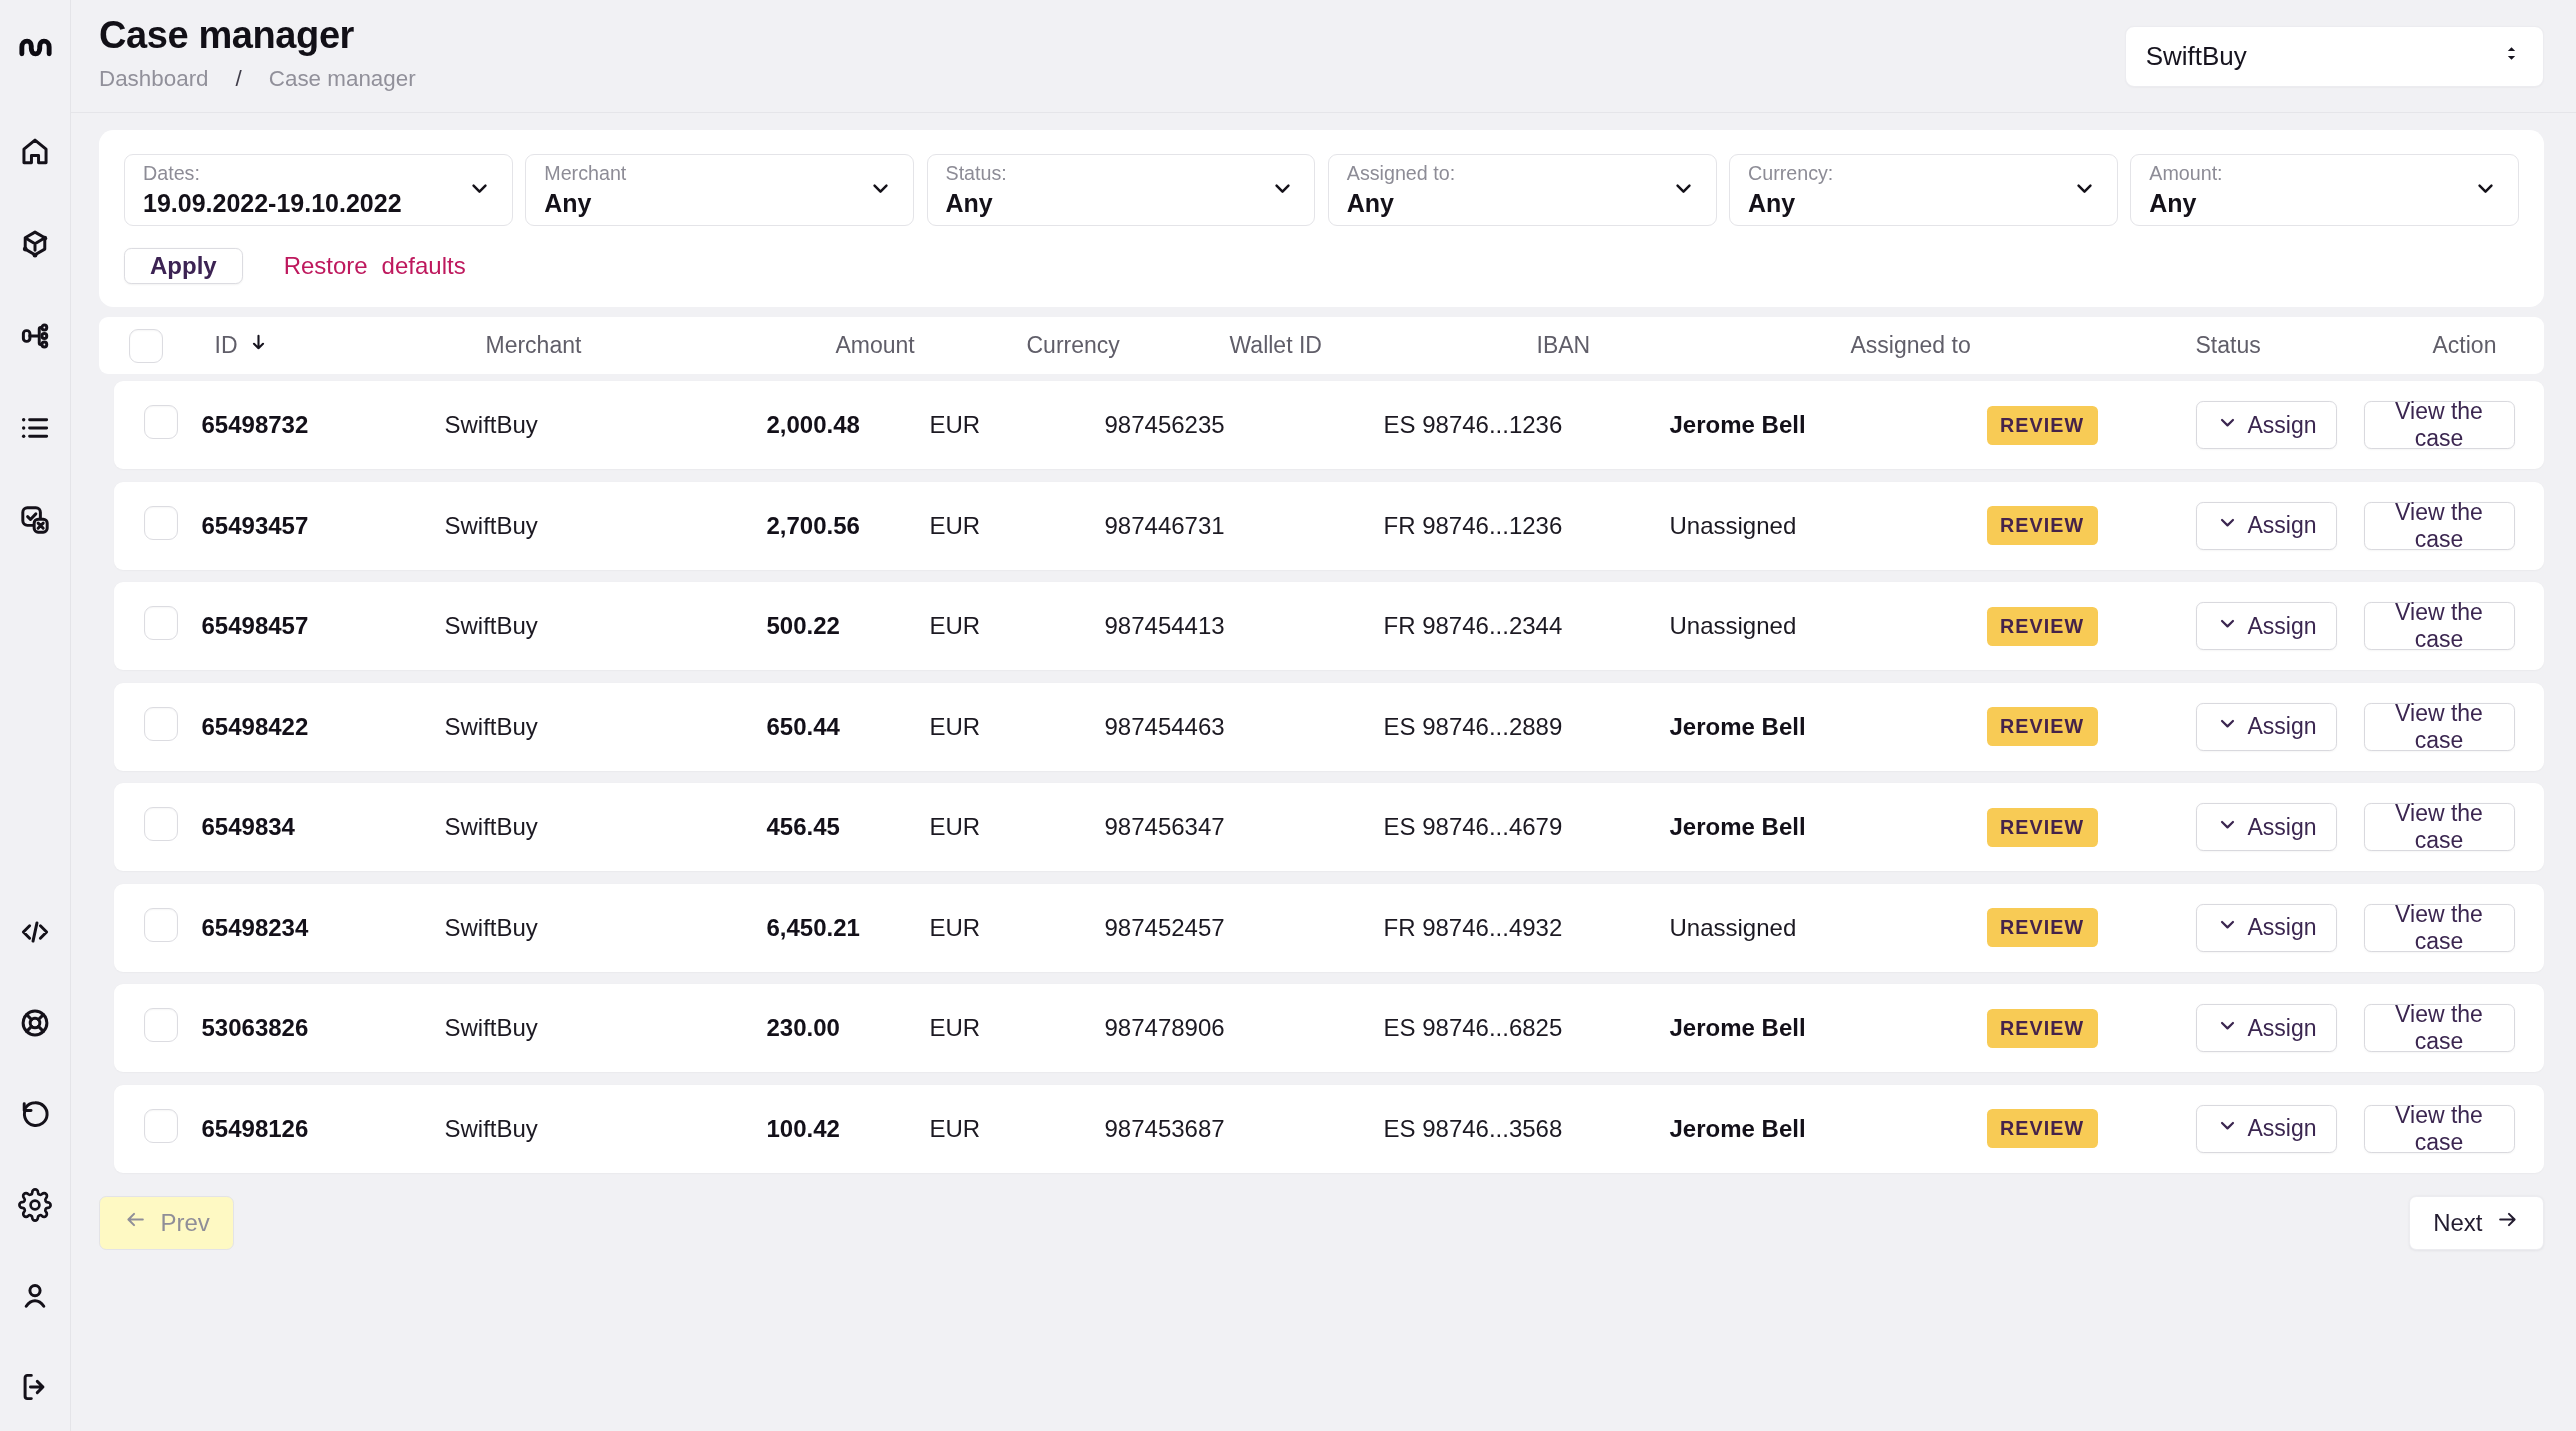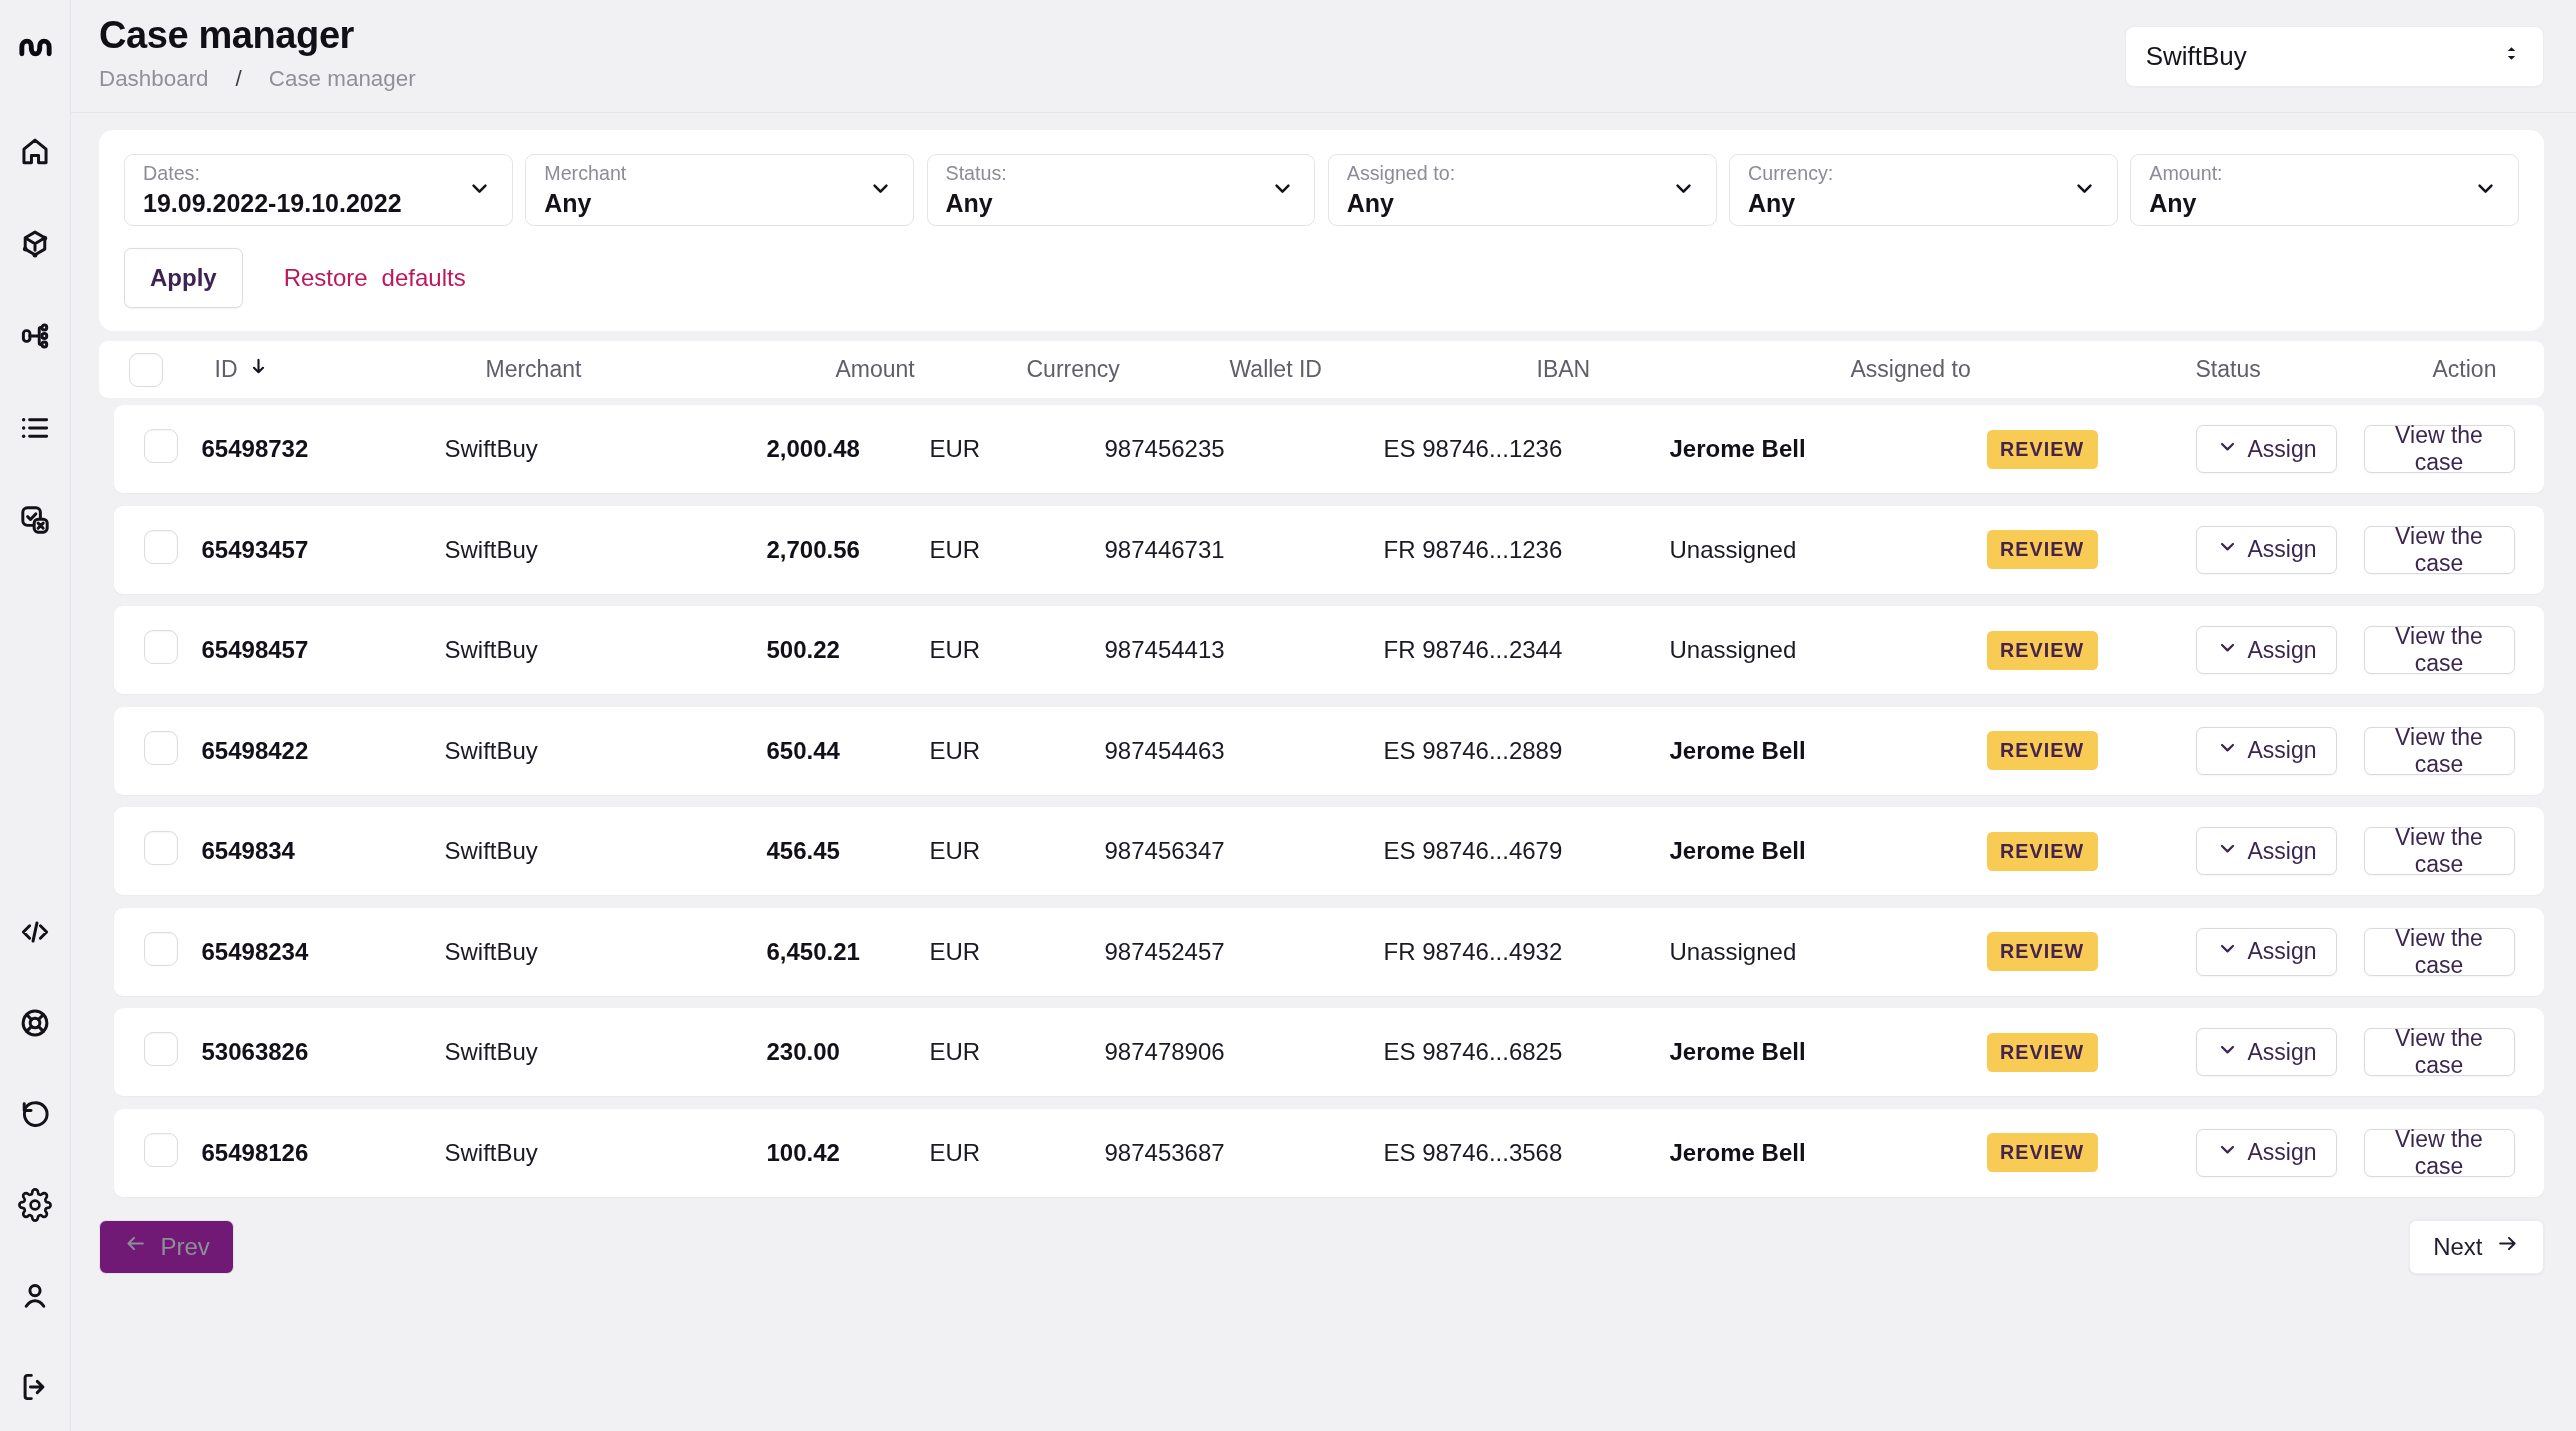--- a/index.html
+++ b/index.html
@@ -67,21 +67,21 @@
     flex:1; height:72px; border:1.3px solid #e4e4e8; border-radius:9px;
     display:flex; align-items:center; justify-content:space-between;
     padding:0 19.7px 0 18px; cursor:pointer; background:#fff;
   }
   .filter-sel .txt { display:flex; flex-direction:column; gap:3.6px; }
   .filter-sel .lbl { font-size:19.7px; color:#8d8c96; }
   .filter-sel .val { font-size:25px; font-weight:600; color:#141119; }
   .chev { color:#141119; flex-shrink:0; }
   .filter-actions { margin-top:21.5px; display:flex; align-items:center; }
   .apply-btn {
-    height:60px; padding:0 25px; background:#fff; border:1.3px solid #dcdce1; border-radius:7.2px;
+    height:36px; padding:0 25px; background:#fff; border:1.3px solid #dcdce1; border-radius:7.2px;
     font-size:24px; font-weight:600; color:#3c2353; cursor:pointer; font-family:inherit;
     box-shadow:0 0.9px 1.8px rgba(18,15,26,.05);
   }
   .restore-link { margin-left:41px; font-size:24px; color:#be185d; word-spacing:7.2px; cursor:pointer; text-decoration:none; }
 
   
   .grid {
     display:grid;
     grid-template-columns:58px 243px 322px 163px 175px 279px 286px 317px 209px 1fr;
     align-items:center;
@@ -114,21 +114,21 @@
     display:flex; align-items:center; padding:0 19px; box-shadow:0 0.9px 1.8px rgba(18,15,26,.04);
   }
   .btn-assign svg { margin-right:9px; }
 
   
   .pagination { margin-top:23px; display:flex; justify-content:space-between; }
   .pg-btn {
     height:54px; border-radius:7.2px; font-size:24px; font-family:inherit; cursor:pointer;
     display:flex; align-items:center; gap:12.5px; padding:0 23px;
   }
-  .pg-prev { background:#701a75; border:0.9px solid #e3e3e7; color:#8f8e98; }
+  .pg-prev { background:#fef9c3; border:0.9px solid #e3e3e7; color:#8f8e98; }
   .pg-next { background:#fff; border:0.9px solid #ececf0; color:#231c30; font-weight:500;
              box-shadow:0 0.9px 2.7px rgba(18,15,26,.06); }
 </style>
 </head>
 <body>
 
 <div class="app">
 
   <aside class="sidebar">
     <div class="logo">

